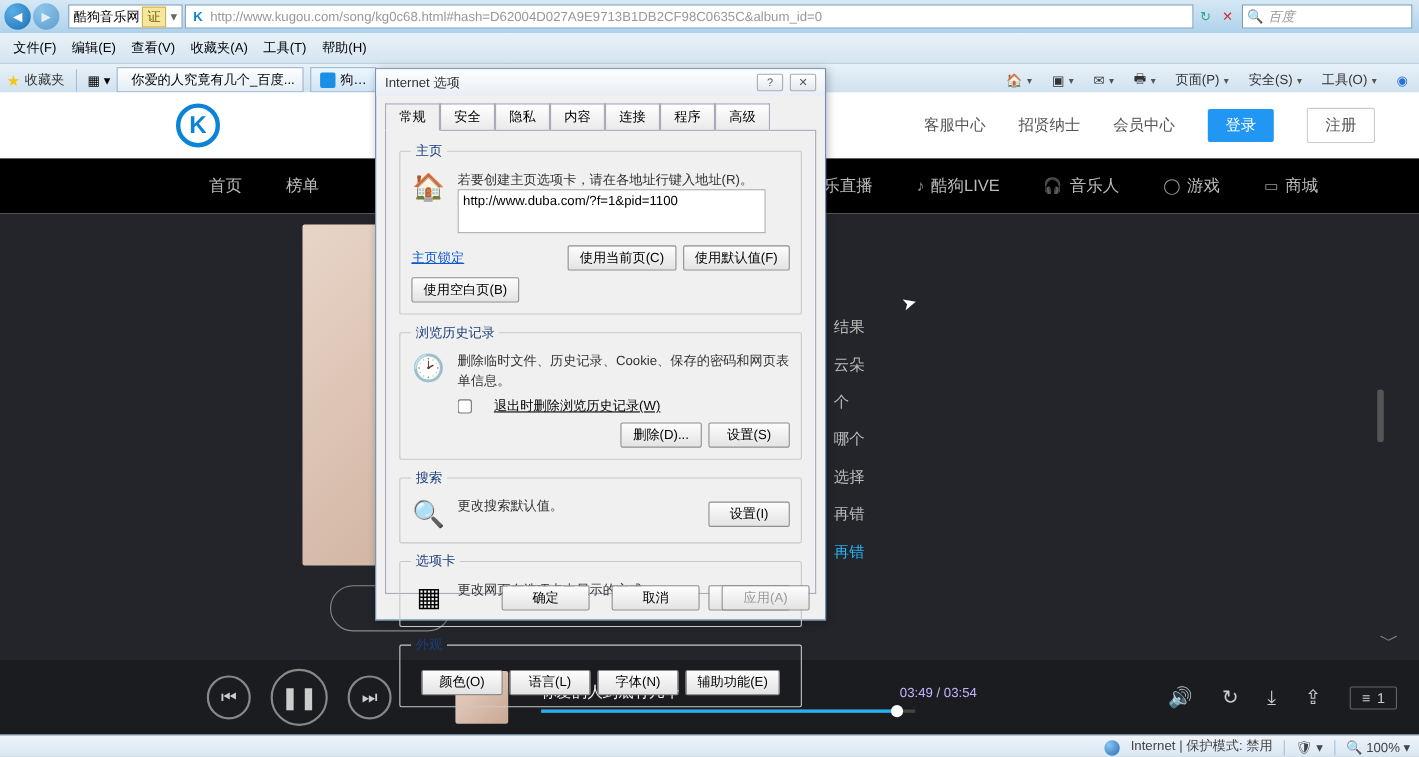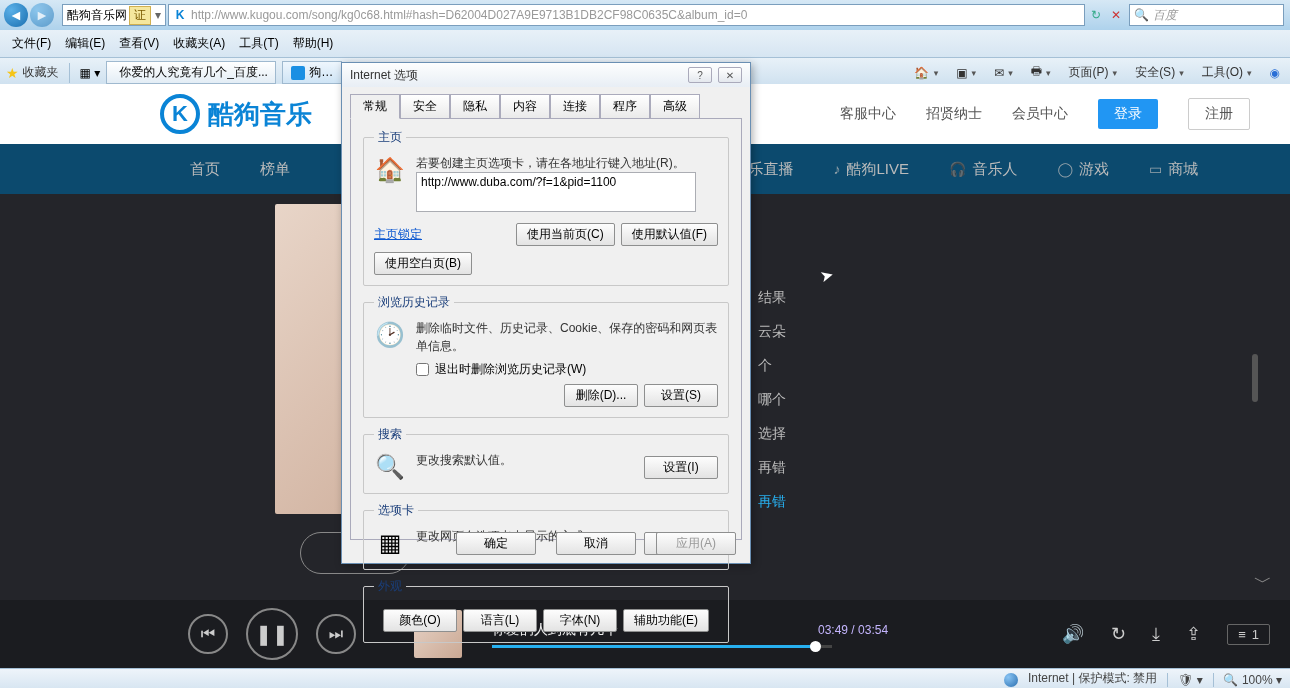--- a/index.html
+++ b/index.html
@@ -37,21 +37,21 @@
 
 
 .kg-header{height:60px;background:#fff;display:flex;align-items:center;padding-left:160px;gap:40px;font-size:14px;color:#555;}
 .kg-logo{display:flex;align-items:center;gap:8px;color:#0a84d6;font-size:26px;font-weight:bold;}
 .kg-logo .logo-circ{width:40px;height:40px;border:4px solid #0a84d6;border-radius:50%;display:flex;align-items:center;justify-content:center;font-size:22px;}
 .kg-header .kg-links{margin-left:auto;display:flex;gap:30px;align-items:center;padding-right:40px;}
 .kg-header .kg-links .login-btn{background:#2196f3;color:#fff;padding:6px 16px;border-radius:2px;}
 .kg-header .kg-links .reg-btn{border:1px solid #ccc;padding:6px 16px;border-radius:2px;}
 
 
-.kg-nav{height:50px;background:#0c4a6e;display:flex;align-items:center;padding-left:190px;gap:40px;color:#bbb;font-size:15px;}
+.kg-nav{height:50px;background:#000000;display:flex;align-items:center;padding-left:190px;gap:40px;color:#bbb;font-size:15px;}
 .kg-nav .nav-item{display:flex;align-items:center;gap:6px;cursor:default;}
 .kg-nav .nav-ico{font-size:14px;opacity:.8;}
 
 
 .kg-body{position:absolute;left:0;right:0;top:110px;bottom:68px;background:#24252a;color:#ddd;overflow:hidden;}
 .kg-body .album-art{position:absolute;left:275px;top:10px;width:240px;height:310px;background:linear-gradient(135deg,#e8d5c8,#caa894);border-radius:2px;}
 .kg-body .song-title{position:absolute;left:560px;top:10px;font-size:24px;color:#fff;display:flex;align-items:center;gap:12px;white-space:nowrap;}
 .kg-body .mv-badge{border:1px solid #888;font-size:11px;padding:1px 6px;color:#aaa;border-radius:2px;}
 .kg-body .reco-list{position:absolute;left:758px;top:86px;font-size:14px;line-height:34px;color:#bbb;}
 .kg-body .reco-list .active{color:#27b0f0;}
@@ -92,21 +92,21 @@
 .dialog fieldset{border:1px solid #c8c8c8;border-radius:2px;padding:8px 10px 10px;margin-bottom:8px;position:relative;}
 .dialog fieldset legend{padding:0 4px;color:#1a3e7a;font-size:12px;}
 .dialog .fs-row{display:flex;align-items:flex-start;gap:10px;}
 .dialog .fs-icon{width:32px;height:32px;flex:0 0 32px;display:flex;align-items:center;justify-content:center;font-size:24px;}
 .dialog .fs-text{flex:1;font-size:12px;color:#333;line-height:1.5;}
 .dialog textarea.home-urls{width:280px;height:40px;resize:none;font-family:inherit;font-size:12px;padding:2px 4px;border:1px solid #abadb3;background:#fff;}
 .dialog .btn-row{display:flex;gap:6px;margin-top:6px;justify-content:flex-end;flex-wrap:wrap;}
 .dialog .btn-row.left-link{justify-content:flex-start;align-items:center;}
 .dialog button.win{background:linear-gradient(#fdfdfd,#e3e3e3);border:1px solid #8e8f8f;padding:2px 10px;font-size:12px;min-width:74px;border-radius:2px;}
 .dialog .link{color:#0b57d0;text-decoration:underline;cursor:pointer;}
-.dialog .chk-row{display:flex;align-items:center;gap:6px;margin-top:6px;margin-left:42px;}
+.dialog .chk-row{display:flex;align-items:center;gap:20px;margin-top:6px;margin-left:42px;text-decoration:underline;}
 .dialog .dlg-footer{position:absolute;left:0;right:0;bottom:8px;display:flex;justify-content:flex-end;gap:20px;padding:0 14px;}
 .dialog .dlg-footer button.win{min-width:80px;}
 
 .ie-globe{width:14px;height:14px;border-radius:50%;background:radial-gradient(circle at 30% 30%,#89c4f4,#2a6fb0);display:inline-block;}
 </style>
 </head>
 <body>
 
 <div class="titlebar">
   <div class="nav-btns">
@@ -175,21 +175,20 @@
     <span class="rt-item">
         <span style="color:#2a6fd6">◉</span>
       </span>
   </div>
 </div>
 
 <div class="page">
   <div class="kg-header">
     <div class="kg-logo">
       <span class="logo-circ">K</span>
-      <span>酷狗音乐</span>
     </div>
     <div class="kg-links">
       <span>客服中心</span>
       <span>招贤纳士</span>
       <span>会员中心</span>
       <span class="login-btn">登录</span>
       <span class="reg-btn">注册</span>
     </div>
   </div>
   <div class="kg-nav">

